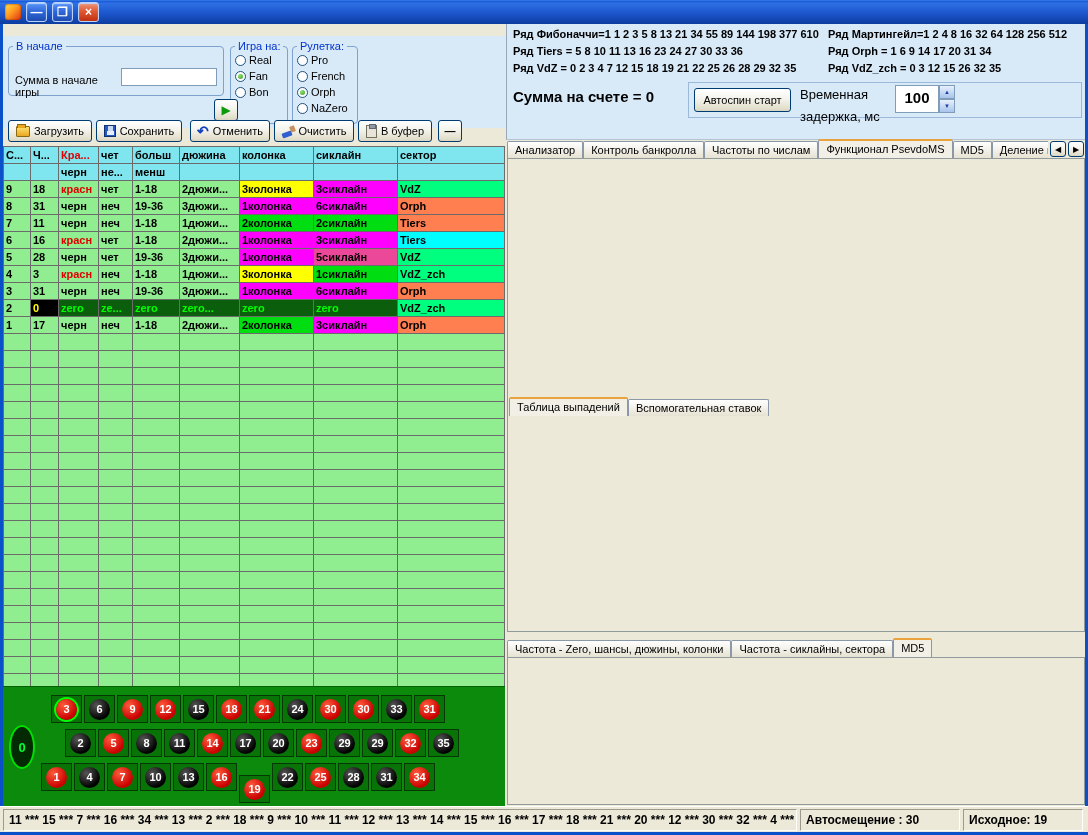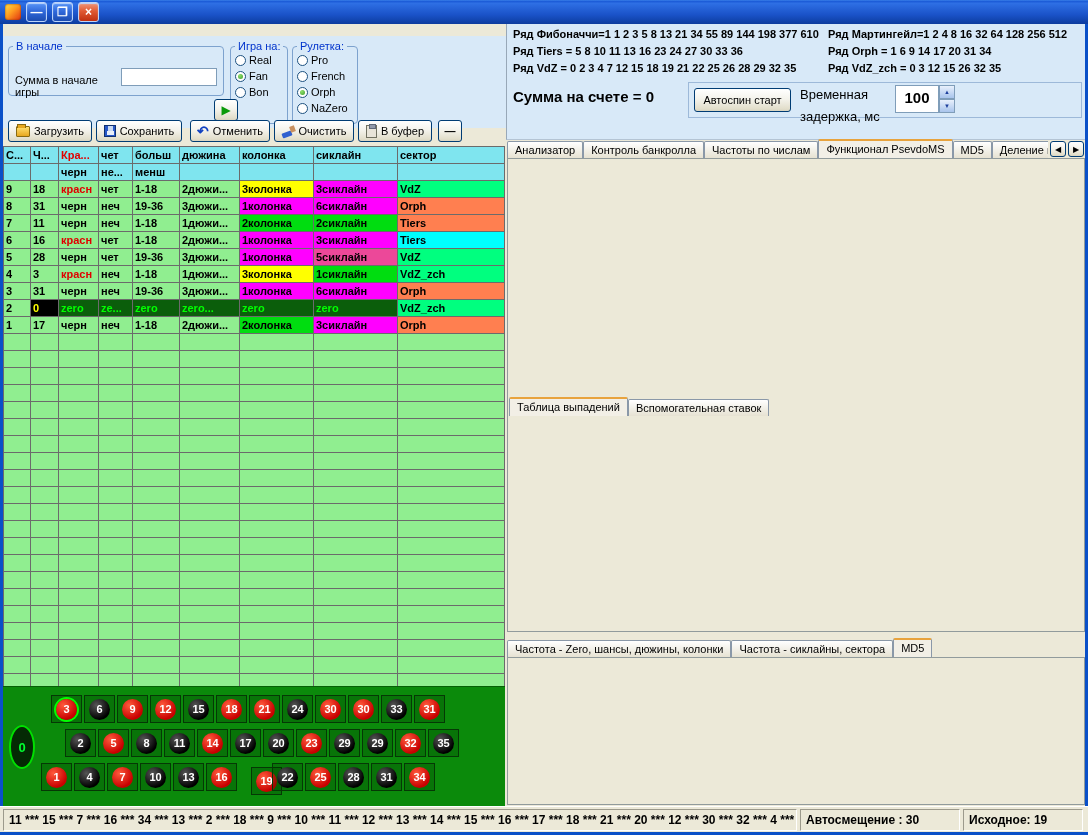--- a/index.html
+++ b/index.html
@@ -662,21 +662,21 @@
       </div>
       <div class="bcell" style="left: 137px; top: 76px;">
         <span class="bnum nblack">10</span>
       </div>
       <div class="bcell" style="left: 170px; top: 76px;">
         <span class="bnum nblack">13</span>
       </div>
       <div class="bcell" style="left: 203px; top: 76px;">
         <span class="bnum nred">16</span>
       </div>
-      <div class="bcell" style="left: 236px; top: 80px; margin-left: 12px;">
+      <div class="bcell" style="left: 236px; top: 88px;">
         <span class="bnum nred">19</span>
       </div>
       <div class="bcell" style="left: 269px; top: 76px;">
         <span class="bnum nblack">22</span>
       </div>
       <div class="bcell" style="left: 302px; top: 76px;">
         <span class="bnum nred">25</span>
       </div>
       <div class="bcell" style="left: 335px; top: 76px;">
         <span class="bnum nblack">28</span>

